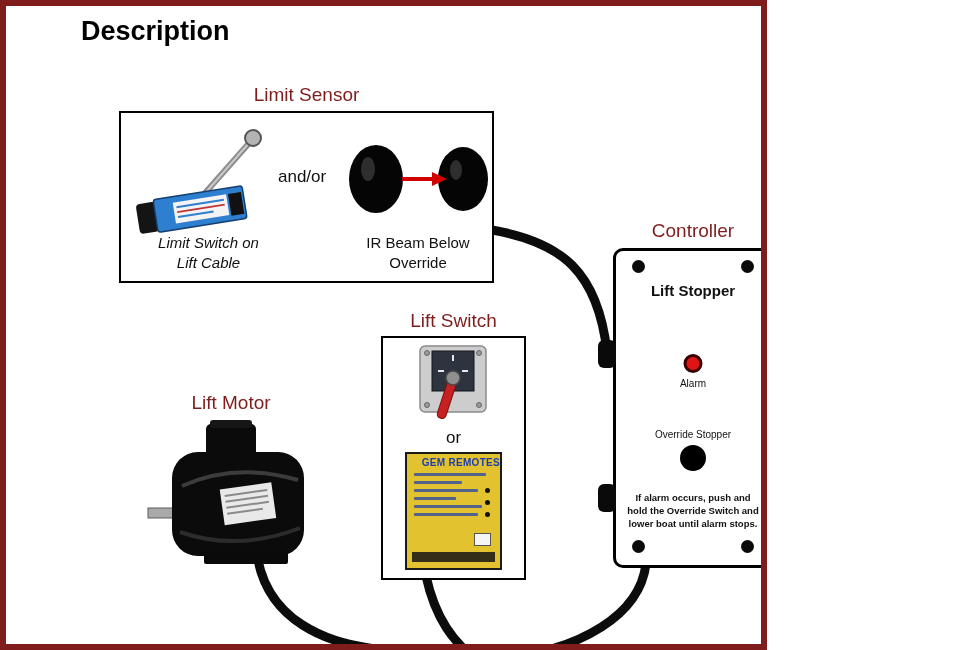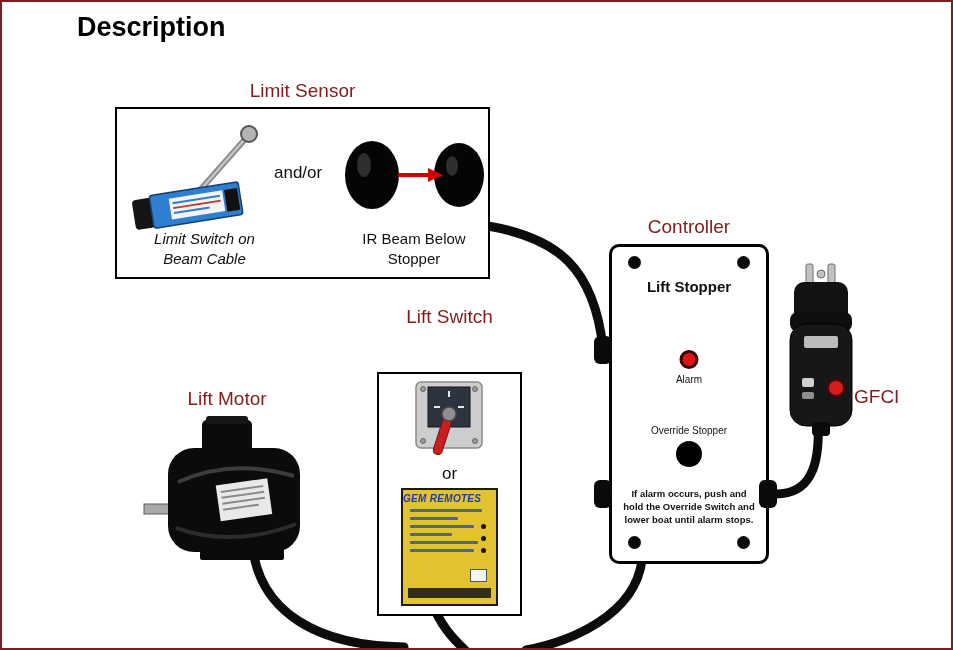--- a/index.html
+++ b/index.html
@@ -1,29 +1,29 @@
 <!DOCTYPE html>
 <html><head>
 <meta charset="utf-8">
 <style>
   html,body{margin:0;padding:0;background:#fff;font-family:"Liberation Sans",sans-serif;color:#111;}
-  .canvas{position:relative;width:953px;height:650px;background:#fff;border:2px solid #7f1d1d;box-sizing:border-box;overflow:hidden;}
+  .canvas{position:relative;width:767px;height:650px;background:#fff;border:6px solid #7f1d1d;box-sizing:border-box;overflow:hidden;}
 
   .title{position:absolute;left:75px;top:10px;font-size:27px;font-weight:700;color:#000;}
 
   .dlabel{position:absolute;font-size:19px;color:#7f1d1d;text-align:center;}
   .ls-label{left:113px;top:78px;width:375px;}
   .ctrl-label{left:607px;top:214px;width:160px;}
   .lsw-label{left:375px;top:304px;width:145px;}
   .motor-label{left:160px;top:386px;width:130px;}
   .gfci-label{left:852px;top:384px;width:70px;text-align:left;}
 
   .box{position:absolute;background:#fff;border:2px solid #000;box-sizing:border-box;z-index:2;}
   .sensor-box{left:113px;top:105px;width:375px;height:172px;}
-  .lsw-box{left:375px;top:330px;width:145px;height:244px;margin-top:40px;}
+  .lsw-box{left:375px;top:330px;width:145px;height:244px;}
 
   .limit-switch-img{position:absolute;left:6px;top:4px;width:150px;height:120px;}
   .andor{position:absolute;left:157px;top:54px;font-size:17px;}
   .ir-img{position:absolute;left:226px;top:26px;width:145px;height:80px;}
   .caption{position:absolute;font-size:15px;line-height:1.35;text-align:center;}
   .caption span{display:block;}
   .cap-switch{left:5px;top:120px;width:165px;font-style:italic;}
   .cap-ir{left:222px;top:120px;width:150px;}
 
   .controller{position:absolute;left:607px;top:242px;width:160px;height:320px;background:#fff;border:3px solid #000;border-radius:10px;box-sizing:border-box;z-index:2;}
@@ -38,21 +38,21 @@
   .ctrl-instr{position:absolute;top:241px;left:9px;right:9px;text-align:center;font-size:9.5px;line-height:1.35;font-weight:600;}
 
   .bump{position:absolute;width:18px;height:28px;background:#0a0a0a;border-radius:6px;z-index:3;}
   .bump-l1{left:592px;top:334px;}
   .bump-l2{left:592px;top:478px;}
   .bump-r1{left:757px;top:478px;}
 
   .drum-img{position:absolute;left:34px;top:6px;width:72px;height:86px;}
   .or-label{position:absolute;top:90px;width:100%;text-align:center;font-size:17px;}
   .gem{position:absolute;left:22px;top:114px;width:97px;height:118px;background:#e3c230;border:2px solid #1a1a1a;box-sizing:border-box;}
-  .gem-title{margin-top:3px;text-align:left;color:#1d3db0;font-weight:700;font-style:italic;font-size:10px;letter-spacing:.3px;}
+  .gem-title{margin-top:3px;text-align:right;color:#1d3db0;font-weight:700;font-size:10px;letter-spacing:.3px;}
   .gem-row{height:3px;background:rgba(27,63,175,.72);border-radius:1px;margin-top:5px;}
   .gem-row.r1{margin-left:7px;margin-right:14px;}
   .gem-row.r2{margin-left:7px;margin-right:38px;}
   .gem-row.r3{margin-left:7px;margin-right:22px;}
   .gem-row.r4{margin-left:7px;margin-right:44px;}
   .gem-row.r5{margin-left:7px;margin-right:18px;}
   .gem-chip{position:absolute;bottom:22px;right:9px;width:15px;height:11px;background:#f5f5f5;border:1px solid #555;}
   .gem-strip{position:absolute;bottom:6px;left:5px;right:5px;height:10px;background:rgba(20,20,20,.85);}
   .gem-dot{position:absolute;width:5px;height:5px;border-radius:50%;background:#111;}
   .gem-dot.d1{right:10px;top:34px}.gem-dot.d2{right:10px;top:46px}.gem-dot.d3{right:10px;top:58px}
@@ -96,25 +96,25 @@
     <svg class="ir-img" viewBox="0 0 145 80">
       <ellipse cx="29" cy="40" rx="27" ry="34" fill="#050505"></ellipse>
       <ellipse cx="21" cy="30" rx="7" ry="12" fill="#2e2e2e"></ellipse>
       <ellipse cx="116" cy="40" rx="25" ry="32" fill="#050505"></ellipse>
       <ellipse cx="109" cy="31" rx="6" ry="10" fill="#2e2e2e"></ellipse>
       <line x1="55" y1="40" x2="86" y2="40" stroke="#d40000" stroke-width="4"></line>
       <polygon points="85,33 100,40 85,47" fill="#d40000"></polygon>
     </svg>
     <div class="caption cap-switch">
       <span>Limit Switch on</span>
-      <span>Beam Cable</span>
+      <span>Lift Cable</span>
     </div>
     <div class="caption cap-ir">
       <span>IR Beam Below</span>
-      <span>Stopper</span>
+      <span>Override</span>
     </div>
   </div>
 
   <div class="dlabel ctrl-label">Controller</div>
   <div class="controller">
     <span class="screw tl"></span>
     <span class="screw tr"></span>
     <span class="screw bl"></span>
     <span class="screw br"></span>
     <div class="ctrl-title">Lift Stopper</div>

